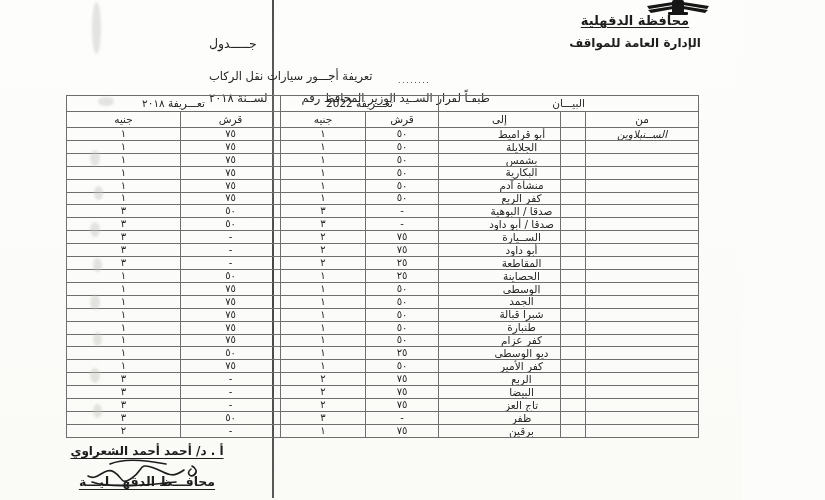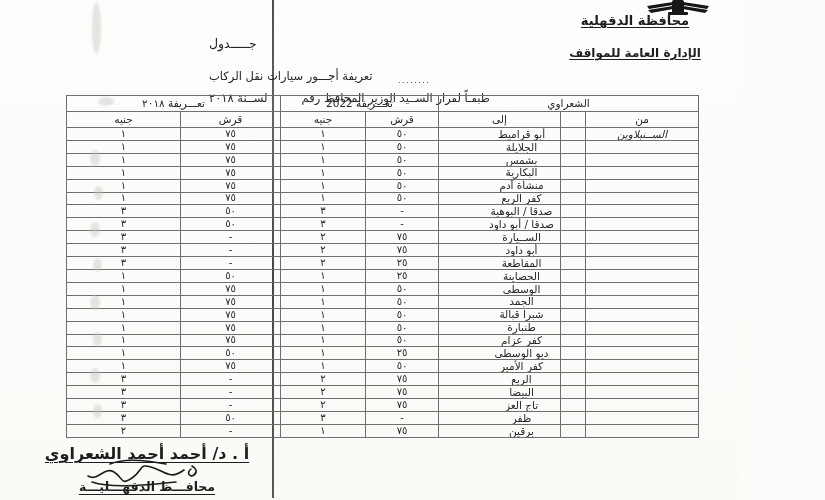--- a/index.html
+++ b/index.html
@@ -19,21 +19,21 @@
   
   .fold-line{
     position:absolute;left:272px;top:0;width:2px;height:498px;
     background:linear-gradient(180deg,#2f2f2f 0%,#4a4a4a 28%,#262626 55%,#3d3d3d 100%);
     opacity:.85;
   }
 
   
   .agency{position:absolute;left:552px;top:13px;width:166px;text-align:center;direction:rtl;color:var(--ink);}
   .agency .gov{font-size:13px;font-weight:bold;text-decoration:underline;text-underline-offset:2px;text-decoration-thickness:1px;letter-spacing:-.2px;}
-  .agency .dept{font-size:12px;font-weight:bold;text-decoration:underline;text-underline-offset:2px;text-decoration-thickness:1px;letter-spacing:-.2px;margin-top:18px;}
+  .agency .dept{font-size:12px;font-weight:bold;text-underline-offset:2px;text-decoration-thickness:1px;letter-spacing:-.2px;margin-top:8px;}
   .emblem{position:absolute;left:646px;top:0;width:64px;height:17px;overflow:hidden;filter:blur(.4px);}
 
   
   .title-block{position:absolute;left:209px;top:36px;width:330px;text-align:left;direction:rtl;color:#262626;}
   .title-line1{font-size:12.5px;letter-spacing:.5px;}
   .title-line2{font-size:11.5px;margin-top:18px;}
   .title-line3{font-size:11.5px;margin-top:8px;white-space:nowrap;}
   .title-line3 .gap{display:inline-block;width:34px;}
   .decree-dots{position:absolute;left:398px;top:76px;font-size:8px;letter-spacing:1.5px;color:#333;}
 
@@ -51,21 +51,21 @@
     text-align:center;vertical-align:middle;
     color:#262626;overflow:hidden;white-space:nowrap;
   }
   table.fare thead th{height:15px;font-size:10.5px;}
   table.fare td.to-cell{font-size:10.5px;padding-left:44px;}
   table.fare td.from-cell{font-size:10.5px;font-style:italic;}
   th.bayan-shift{padding-right:120px;}
 
   
   .signature{position:absolute;left:28px;top:444px;width:238px;text-align:center;direction:rtl;color:var(--ink);}
-  .sig-name{font-size:16px;font-weight:bold;text-decoration:underline;text-underline-offset:3px;text-decoration-thickness:1px;}
+  .sig-name{font-size:12px;font-weight:bold;text-decoration:underline;text-underline-offset:3px;text-decoration-thickness:1px;}
   .sig-title{font-size:12.5px;font-weight:bold;margin-top:16px;text-decoration:underline;text-underline-offset:3px;text-decoration-thickness:1px;}
   .scrawl{position:absolute;left:52px;top:12px;pointer-events:none;}
 
   
   .artifact{position:absolute;background:#c6c6c2;opacity:.45;filter:blur(1.2px);border-radius:50%;}
 </style>
 </head>
 <body>
 
 <div class="page">
@@ -104,21 +104,21 @@
       <col style="width:113px">
         <col style="width:25px">
         <col style="width:122px">
       <col style="width:73px">
         <col style="width:85px">
         <col style="width:100px">
         <col style="width:114px">
     </colgroup>
     <thead>
       <tr>
-        <th colspan="3" class="bayan-shift">الشعراوي</th>
+        <th colspan="3" class="bayan-shift">البيـــان</th>
         <th colspan="2">تعـــريفة 2022</th>
         <th colspan="2">تعـــريفة ٢٠١٨</th>
       </tr>
       <tr>
         <th>من</th>
         <th></th>
         <th>إلى</th>
         <th>قرش</th>
         <th>جنيه</th>
         <th>قرش</th>

